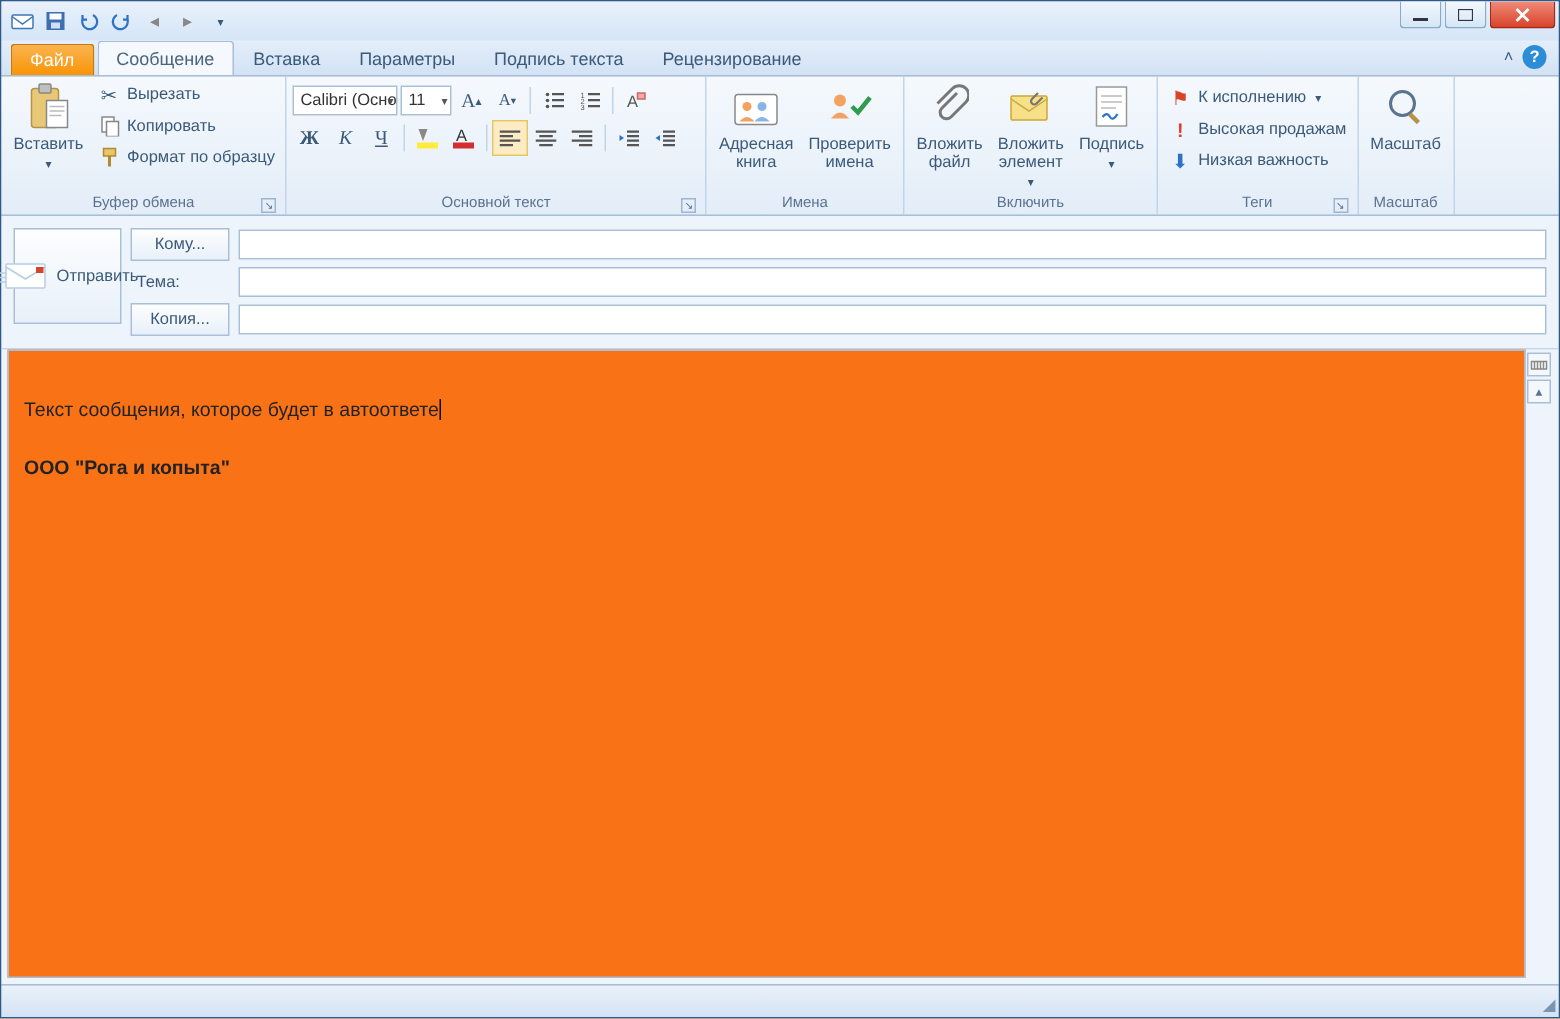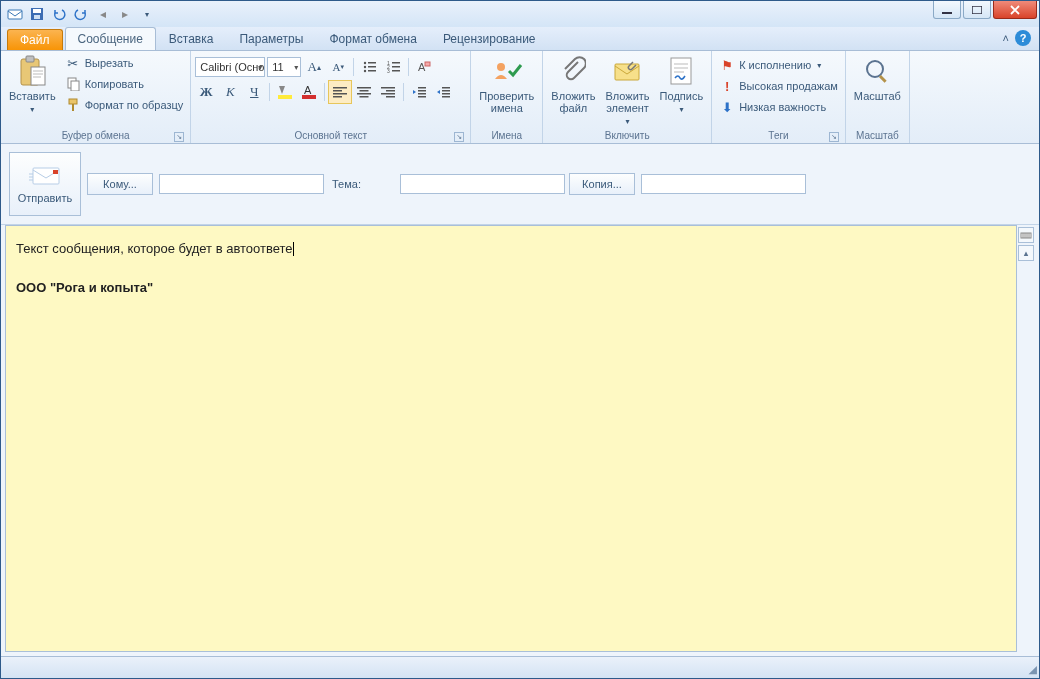--- a/index.html
+++ b/index.html
@@ -38,31 +38,31 @@
 .smallbtn .ic { width: 16px; height: 16px; display: flex; align-items: center; justify-content: center; font-size: 13px; }
 .rbtn { width: 22px; height: 22px; display: flex; align-items: center; justify-content: center; font-size: 13px; color: #3b5a7a; cursor: default; }
 .fontbox, .sizebox { height: 20px; border: 1px solid #a9bfd8; background: #fff; font-size: 11px; padding: 0 16px 0 4px; color: #333; display: flex; align-items: center; position: relative; }
 .fontbox { width: 70px; overflow: hidden; white-space: nowrap; } .sizebox { width: 34px; }
 .dropar { position: absolute; right: 2px; font-size: 8px; color: #555; }
 .row { display: flex; gap: 2px; align-items: center; }
 .sep { width: 1px; height: 18px; background: #c2d4e8; margin: 0 2px; }
 
 
 .composehdr { background: #eef4fb; padding: 8px; border-bottom: 1px solid #c2d4e8; display: flex; gap: 6px; }
-.sendbtn { width: 72px; height: 64px; border: 1px solid #a9bfd8; background: linear-gradient(#fdfefe,#e8f0fa); display: flex; flex-direction: column; align-items: center; justify-content: center; gap: 4px; font-size: 11px; color: #3b5a7a; cursor: default; }
+.sendbtn { width: 72px; height: 64px; border: 1px solid #a9bfd8; background: linear-gradient(#fdfefe,#e8f0fa); display: flex; flex-direction: row; align-items: center; justify-content: center; gap: 4px; font-size: 11px; color: #3b5a7a; cursor: default; }
 .sendbtn .ic { font-size: 22px; }
-.hdrfields { flex: 1; display: flex; flex-direction: row; gap: 4px; }
+.hdrfields { flex: 1; display: flex; flex-direction: column; gap: 4px; }
 .hdrrow { display: flex; align-items: center; gap: 6px; }
 .hdrbtn { width: 66px; height: 22px; border: 1px solid #a9bfd8; background: linear-gradient(#fdfefe,#e8f0fa); font-size: 11px; color: #3b5a7a; display: flex; align-items: center; justify-content: center; cursor: default; }
 .hdrlbl { width: 66px; font-size: 11px; color: #3b5a7a; text-align: left; padding-left: 4px; }
 .hdrinput { flex: 1; height: 20px; border: 1px solid #a9bfd8; background: #fff; padding: 0 4px; font-size: 12px; }
 
 
 .editorwrap { flex: 1; display: flex; background: #eef4fb; padding: 0 4px 4px 4px; position: relative; }
-.editor { flex: 1; background: #fef9c3; border: 1px solid #a9bfd8; padding: 14px 10px; font-size: 13px; color: #222; line-height: 1.35; overflow: auto; }
+.editor { flex: 1; background: #f97316; border: 1px solid #a9bfd8; padding: 30px 10px; font-size: 13px; color: #222; line-height: 1.35; overflow: auto; }
 .editor p { margin: 0 0 2px 0; }
 .cursor { display: inline-block; width: 1px; height: 14px; background: #000; vertical-align: text-bottom; animation: blink 1s step-end infinite; }
 @keyframes blink { 50% { opacity: 0; } }
 .sidecol { width: 18px; display: flex; flex-direction: column; align-items: center; gap: 2px; padding-top: 2px; }
 .sideicon { width: 16px; height: 16px; border: 1px solid #a9bfd8; background: #f4f8fc; font-size: 9px; display: flex; align-items: center; justify-content: center; color: #5b7390; }
 
 
 .statusbar { height: 22px; background: linear-gradient(#eaf1fa,#d4e3f4); border-top: 1px solid #a8bdd6; position: relative; }
 .resizer { position: absolute; right: 2px; bottom: 2px; font-size: 11px; color: #7a94b1; }
 
@@ -121,21 +121,21 @@
           </svg>
         </div>
     </div>
   </div>
 
   <div class="tabsrow">
     <div class="filetab">Файл</div>
     <div class="tab active">Сообщение</div>
     <div class="tab">Вставка</div>
     <div class="tab">Параметры</div>
-    <div class="tab">Формат обмена</div>
+    <div class="tab">Подпись текста</div>
     <div class="tab">Рецензирование</div>
     <div class="righticons">
       <div class="minribbon">˄</div>
       <div class="helpicon">?</div>
     </div>
   </div>
 
   <div class="ribbon">
 
     <div class="group">
@@ -283,20 +283,33 @@
                 <rect x="6" y="11" width="8" height="1.5" fill="#555"></rect>
               </svg>
             </div>
         </div>
       </div>
       <div class="label"><span>Основной текст</span><span class="launcher">↘</span></div>
     </div>
 
     <div class="group">
       <div class="body">
+        <div class="bigbtn">
+          <div class="ic">
+              <svg width="32" height="28">
+                <rect x="2" y="6" width="28" height="20" rx="2" fill="#fff" stroke="#888"></rect>
+                <circle cx="10" cy="14" r="3" fill="#f4a261"></circle>
+                <circle cx="20" cy="14" r="3" fill="#8ab4e8"></circle>
+                <path d="M5 24 q5 -6 10 0" fill="#f4a261"></path>
+                <path d="M15 24 q5 -6 10 0" fill="#8ab4e8"></path>
+              </svg>
+            </div>
+          <div class="lbl" style="white-space:pre-line">Адресная
+книга</div>
+        </div>
         <div class="bigbtn">
           <div class="ic">
               <svg width="32" height="28">
                 <circle cx="10" cy="10" r="4" fill="#f4a261"></circle>
                 <path d="M4 22 q6 -8 12 0" fill="#f4a261"></path>
                 <path d="M18 14 l4 4 l8 -10" stroke="#2e9b4f" stroke-width="3" fill="none"></path>
               </svg>
             </div>
           <div class="lbl" style="white-space:pre-line">Проверить
 имена</div>

